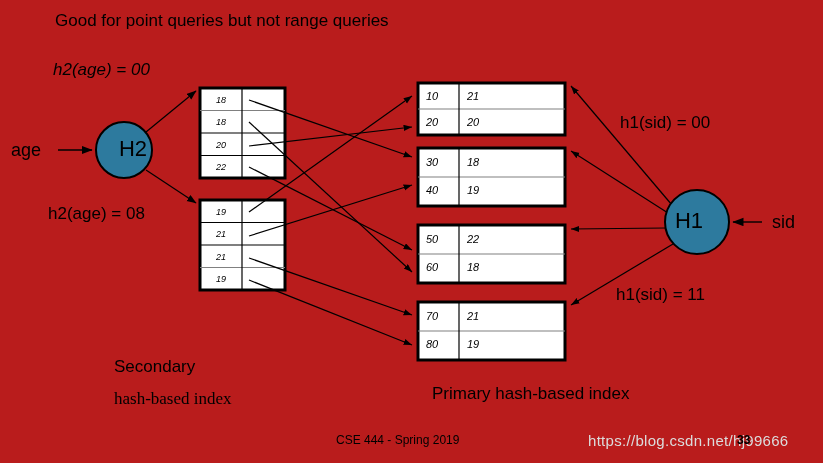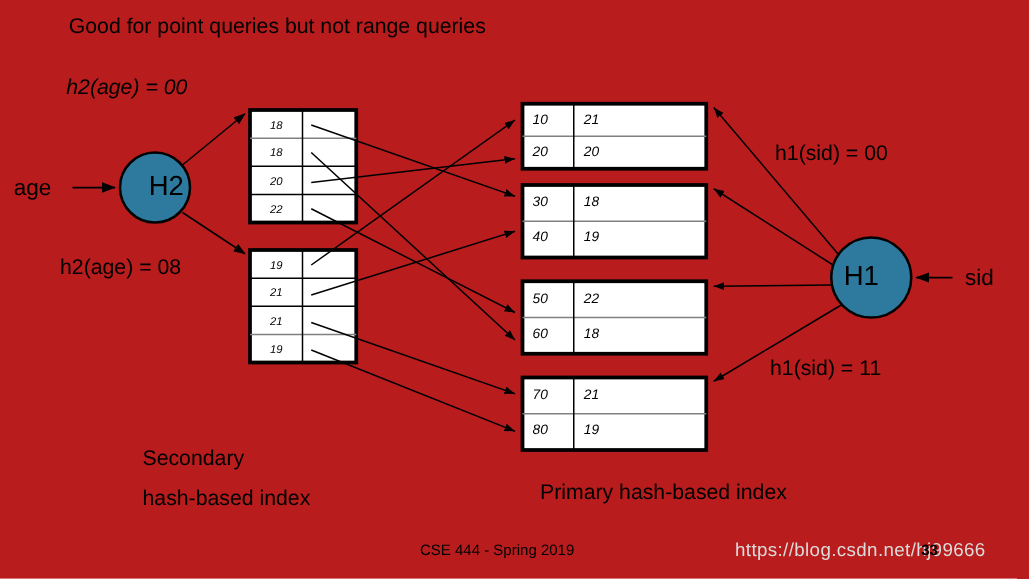--- a/index.html
+++ b/index.html
@@ -195,21 +195,21 @@
   <div class="cell-val big" style="left:467px; top:234px;">22</div>
   <div class="cell-val big" style="left:426px; top:262px;">60</div>
   <div class="cell-val big" style="left:467px; top:262px;">18</div>
 
   <div class="cell-val big" style="left:426px; top:311px;">70</div>
   <div class="cell-val big" style="left:467px; top:311px;">21</div>
   <div class="cell-val big" style="left:426px; top:339px;">80</div>
   <div class="cell-val big" style="left:467px; top:339px;">19</div>
 
   <div class="txt caption" style="left:114px; top:358px;">Secondary</div>
-  <div class="txt caption" style="left:114px; top:390px;">hash-based index</div>
+  <div class="txt caption" style="left:114px; top:390px;font-family:Liberation Serif, serif;">hash-based index</div>
 
   <div class="txt caption" style="left:432px; top:385px;">Primary hash-based index</div>
 
   <div class="txt footer-text" style="left:336px; top:434px;">CSE 444 - Spring 2019</div>
   <div class="watermark" style="left:588px; top:432px;">https://blog.csdn.net/hj99666</div>
   <div class="txt page-num" style="left:737px; top:434px;">33</div>
 
 </div>
 
 </body></html>

